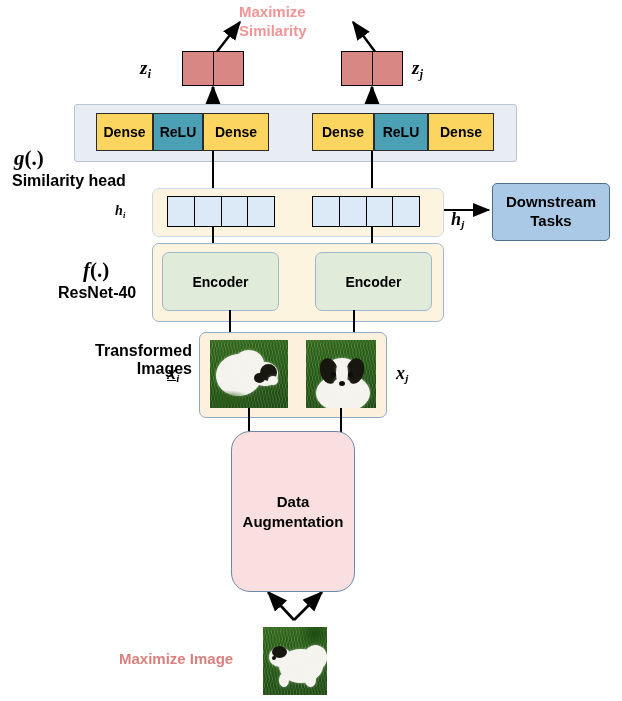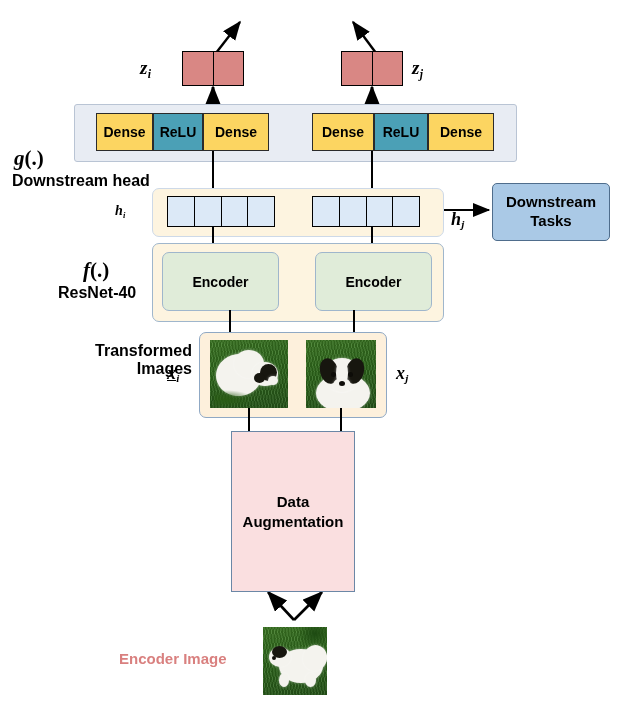--- a/index.html
+++ b/index.html
@@ -144,21 +144,21 @@
     text-align: center;
     font-weight: bold;
     color: #000;
     line-height: 1.25;
     box-sizing: border-box;
     white-space: pre-line;
   }
   .augbox {
     background: #fadfe0;
     border: 1.4px solid #6b87a6;
-    border-radius: 0;
+    border-radius: 19px;
     display: flex;
     align-items: center;
     justify-content: center;
     text-align: center;
     font-weight: bold;
     color: #000;
     line-height: 1.3;
     box-sizing: border-box;
     white-space: pre-line;
   }
@@ -196,20 +196,22 @@
     background: #0d0c08;
     border-radius: 50%;
   }
   svg { overflow: visible; }
 </style>
 </head>
 <body>
 
 <div id="canvas">
 
+  <div class="abs label-pink" style="left:239px; top:3px; width:130px; font-size:15px; text-align:left;">Maximize
+Similarity</div>
 
   <svg class="abs" style="left:0; top:0; width:622px; height:701px; pointer-events:none;">
     <defs>
       <marker id="ah" markerWidth="9" markerHeight="9" refX="7.4" refY="3.2" orient="auto">
         <path d="M0,0 L8,3.2 L0,6.4 z" fill="#000"></path>
       </marker>
     </defs>
 
     <line x1="216" y1="53" x2="240" y2="22" stroke="#000" stroke-width="2.4" marker-end="url(#ah)"></line>
 
@@ -247,21 +249,21 @@
   <div class="abs relu" style="left:153px; top:113px; width:50px; height:38px; font-size:14px;">ReLU</div>
   <div class="abs dense" style="left:203px; top:113px; width:66px; height:38px; font-size:14px;">Dense</div>
 
   <div class="abs dense" style="left:312px; top:113px; width:62px; height:38px; font-size:14px;">Dense</div>
   <div class="abs relu" style="left:374px; top:113px; width:54px; height:38px; font-size:14px;">ReLU</div>
   <div class="abs dense" style="left:428px; top:113px; width:66px; height:38px; font-size:14px;">Dense</div>
 
   <div class="abs mathlabel" style="left:14px; top:146px; font-size:21px;">
     <span>g</span><span style="font-style:normal;">(.)</span>
   </div>
-  <div class="abs label" style="left:12px; top:172px; font-size:16px;">Downstream head</div>
+  <div class="abs label" style="left:12px; top:172px; font-size:16px;">Similarity head</div>
 
   <div class="abs vline" style="left:212px; top:151px; height:45px;"></div>
   <div class="abs vline" style="left:371px; top:151px; height:45px;"></div>
 
   <div class="abs h-container" style="left:152px; top:188px; width:290px; height:47px;"></div>
 
   <div class="abs mathlabel" style="left:115px; top:203px; font-size:14px;">
     <span>h</span><sub>i</sub>
   </div>
 
@@ -339,21 +341,21 @@
   <div class="abs mathlabel" style="left:396px; top:363px; font-size:18px;">
     <span>x</span><sub>j</sub>
   </div>
 
   <div class="abs vline" style="left:248px; top:408px; height:24px;"></div>
   <div class="abs vline" style="left:340px; top:408px; height:24px;"></div>
 
   <div class="abs augbox" style="left:231px; top:431px; width:124px; height:161px; font-size:15px;">Data
 Augmentation</div>
 
-  <div class="abs label-rose" style="left:119px; top:650px; font-size:15px;">Encoder Image</div>
+  <div class="abs label-rose" style="left:119px; top:650px; font-size:15px;">Maximize Image</div>
 
   <div class="photo" style="left:263px; top:627px; width:64px; height:68px;">
     <div class="grass"></div>
     <div class="abs" style="left:34px; top:0px; width:30px; height:22px;
                 background:radial-gradient(ellipse at 60% 30%, #1d4a12 0%, rgba(29,74,18,0) 72%);"></div>
     <div class="fur" style="left:16px; top:22px; width:44px; height:34px;"></div>
     <div class="fur" style="left:40px; top:18px; width:24px; height:26px; transform:rotate(18deg);"></div>
     <div class="fur" style="left:6px; top:20px; width:22px; height:20px;"></div>
     <div class="dark" style="left:9px; top:19px; width:15px; height:12px;"></div>
     <div class="eye" style="left:9px; top:29px; width:4px; height:4px;"></div>

